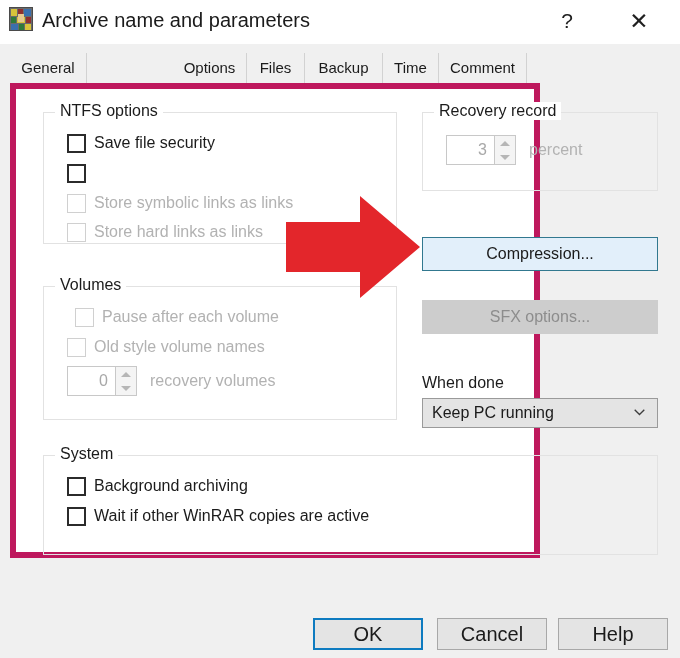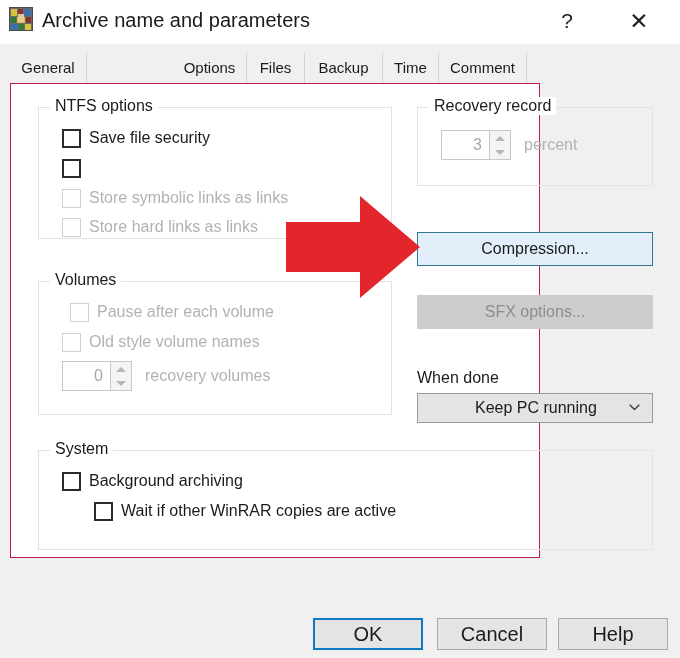--- a/index.html
+++ b/index.html
@@ -88,21 +88,21 @@
     font-size: 16px;
     height: 31px;
   }
 
   
   #panel {
     position: absolute;
     left: 10px; top: 83px;
     width: 530px; height: 475px;
     background: #ffffff;
-    border: 1px solid #be185d;
+    border: 6px solid #be185d;
     box-sizing: border-box;
   }
 
   
   .group {
     position: absolute;
     border: 1px solid #e2e2e2;
     box-sizing: border-box;
   }
   .group > .glabel {
@@ -222,21 +222,20 @@
     white-space: nowrap;
   }
   #when-done-select {
     position: absolute;
     box-sizing: border-box;
     background: #e4e4e4;
     border: 1px solid #9a9a9a;
     display: flex;
     align-items: center;
     cursor: default;
-    padding-left: 48px;
   }
   #when-done-value {
     margin-left: 9px;
     font-size: 16px;
     color: #1b1b1b;
     white-space: nowrap;
   }
   #when-done-chevron {
     position: absolute;
     right: 12px; top: 50%;
@@ -362,21 +361,21 @@
     </div>
 
     <div class="group" id="system-group" style="left:27px; top:366px; width:615px; height:100px;">
       <span class="glabel">System</span>
 
       <div class="cbrow" style="left:23px; top:18px;">
         <span class="cbbox"></span>
         <span class="cblabel">Background archiving</span>
       </div>
 
-      <div class="cbrow" style="left:23px; top:48px;margin-left:32px;">
+      <div class="cbrow" style="left:23px; top:48px;">
         <span class="cbbox"></span>
         <span class="cblabel">Wait if other WinRAR copies are active</span>
       </div>
     </div>
 
     <div class="group" id="recovery-record-group" style="left:406px; top:23px; width:236px; height:79px;">
       <span class="glabel">Recovery record</span>
 
       <div class="spin disabled" style="left:23px; top:22px;">
         <span class="field">3</span>

